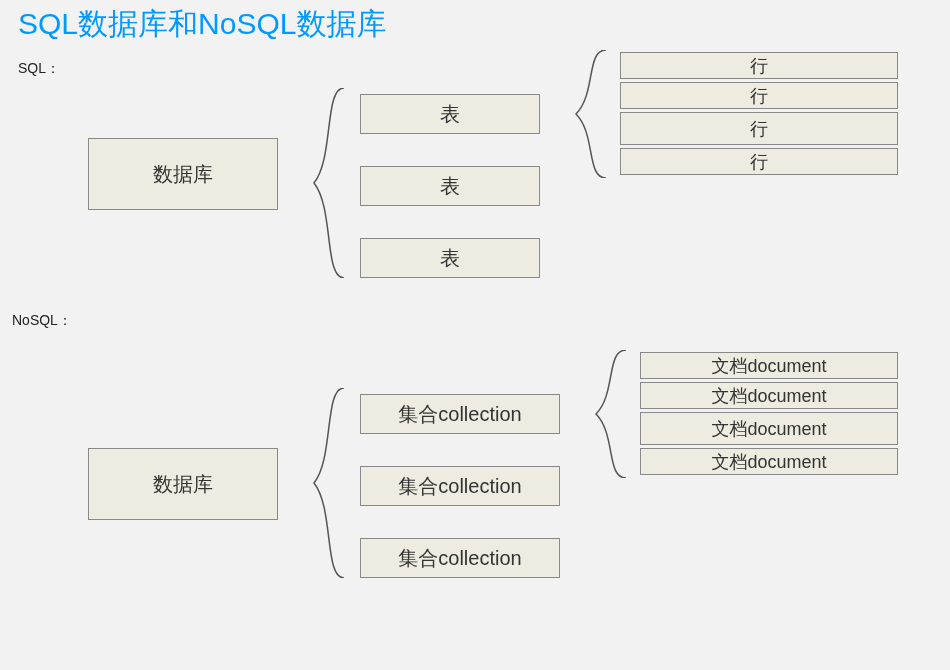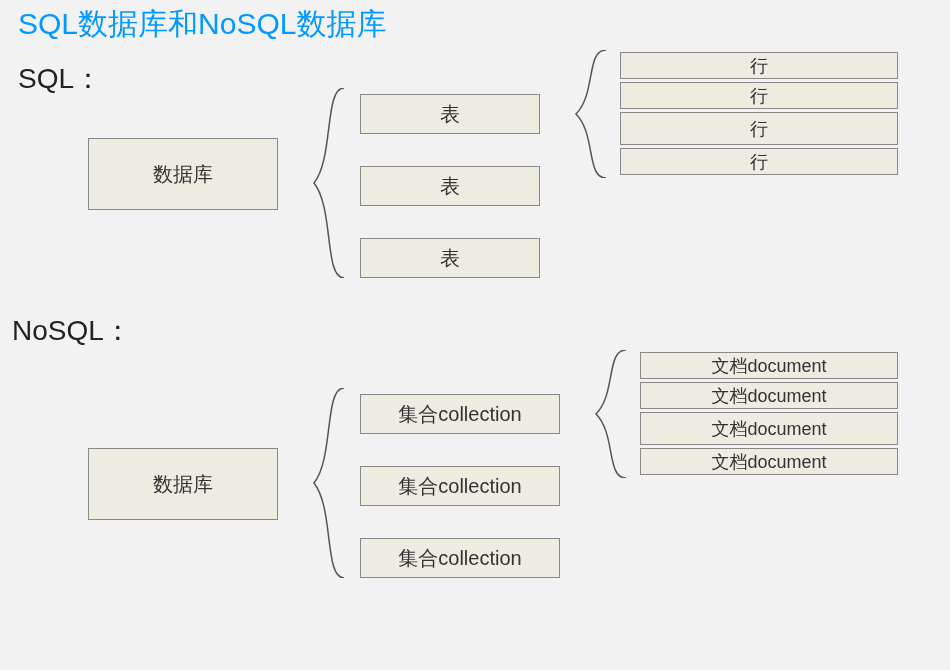--- a/index.html
+++ b/index.html
@@ -8,21 +8,21 @@
     background:#f2f2f2;
     font-family:"Microsoft YaHei","PingFang SC","Hiragino Sans GB",sans-serif;
     position:relative;
     overflow:hidden;
   }
   .title{
     position:absolute;left:18px;top:4px;
     font-size:30px;color:#0099ff;font-weight:400;
   }
   .section-label{
-    position:absolute;font-size:28px;color:#222;
+    position:absolute;font-size:14px;color:#222;
   }
   .box{
     position:absolute;
     background:#eeece0;
     border:1px solid #888;
     text-align:center;
     font-size:20px;color:#333;
     display:flex;align-items:center;justify-content:center;
     box-sizing:border-box;
   }

